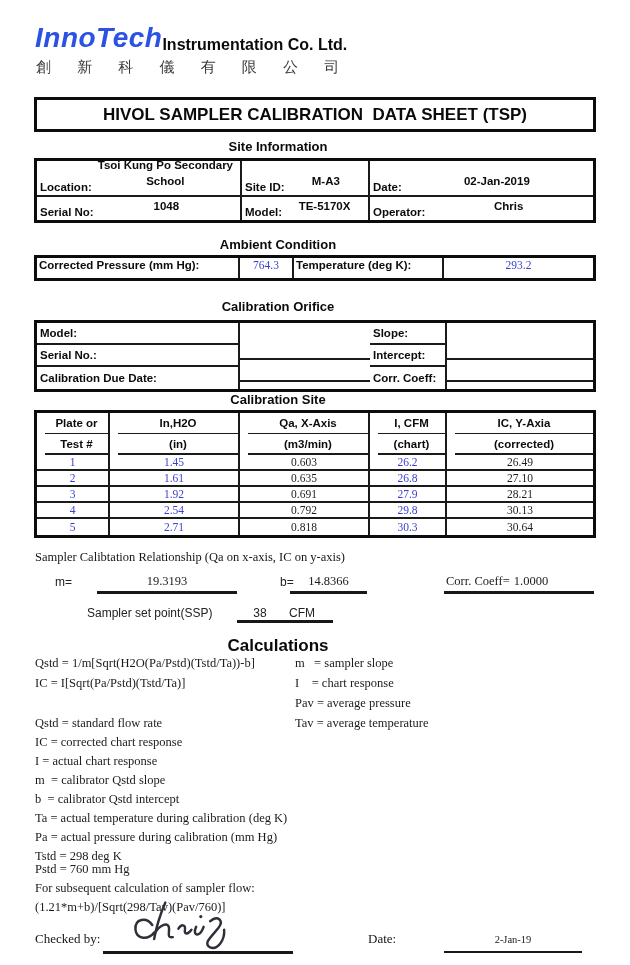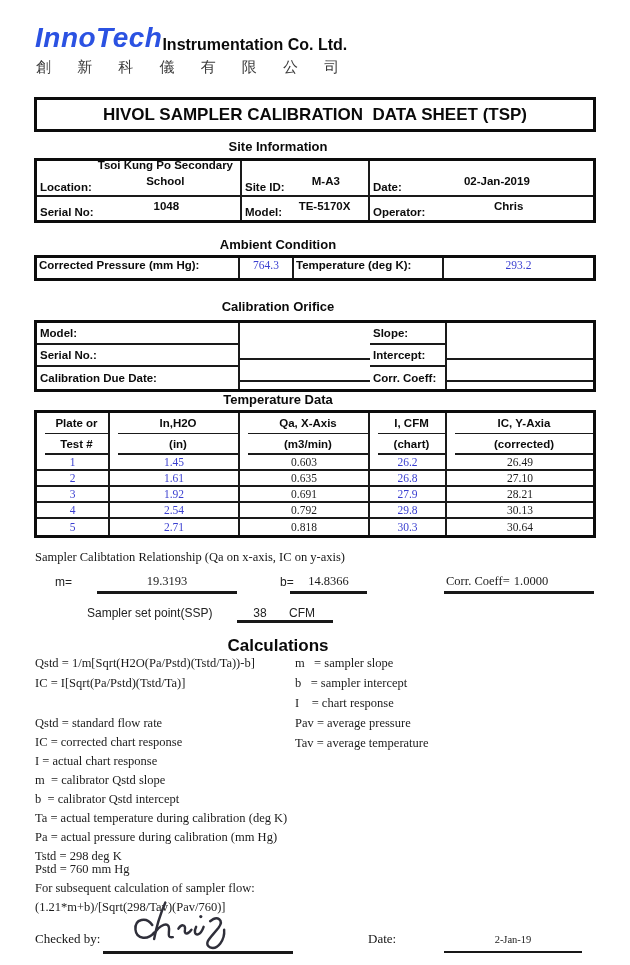--- a/index.html
+++ b/index.html
@@ -168,21 +168,21 @@
         <span class="bval">2-Feb-19</span>
       </div>
     <div class="c lr ocell">
         <span class="lbl">Corr. Coeff:</span>
       </div>
     <div class="c lc lr ocell vc">
         <span class="bval">0.99995</span>
       </div>
   </div>
 
-  <div class="sec-h" style="top:392px">Temperature Data</div>
+  <div class="sec-h" style="top:392px">Calibration Site</div>
   <div class="tbl cal-tbl">
     <div class="c h1 hcell">Plate or</div>
     <div class="c h1 hcell">In,H2O</div>
     <div class="c h1 hcell">Qa, X-Axis</div>
     <div class="c h1 hcell">I, CFM</div>
     <div class="c lc h1 hcell">IC, Y-Axia</div>
 
     <div class="c hcell">Test #</div>
     <div class="c hcell">(in)</div>
     <div class="c hcell">(m3/min)</div>
@@ -241,21 +241,20 @@
 
   <div class="sec-h" style="top:636px;font-size:17px">Calculations</div>
 
   <div class="abs" style="left:35px;top:653px">
     <div class="cline">Qstd = 1/m[Sqrt(H2O(Pa/Pstd)(Tstd/Ta))-b]</div>
     <div class="cline">IC = I[Sqrt(Pa/Pstd)(Tstd/Ta)]</div>
   </div>
 
   <div class="abs" style="left:295px;top:653px">
     <div class="cline">m   = sampler slope</div>
-    <div class="cline">b   = sampler intercept</div>
     <div class="cline">I    = chart response</div>
     <div class="cline">Pav = average pressure</div>
     <div class="cline">Tav = average temperature</div>
   </div>
 
   <div class="abs calc-left-b" style="left:35px;top:714px">
     <div class="cline">Qstd = standard flow rate</div>
     <div class="cline">IC = corrected chart response</div>
     <div class="cline">I = actual chart response</div>
     <div class="cline">m  = calibrator Qstd slope</div>

